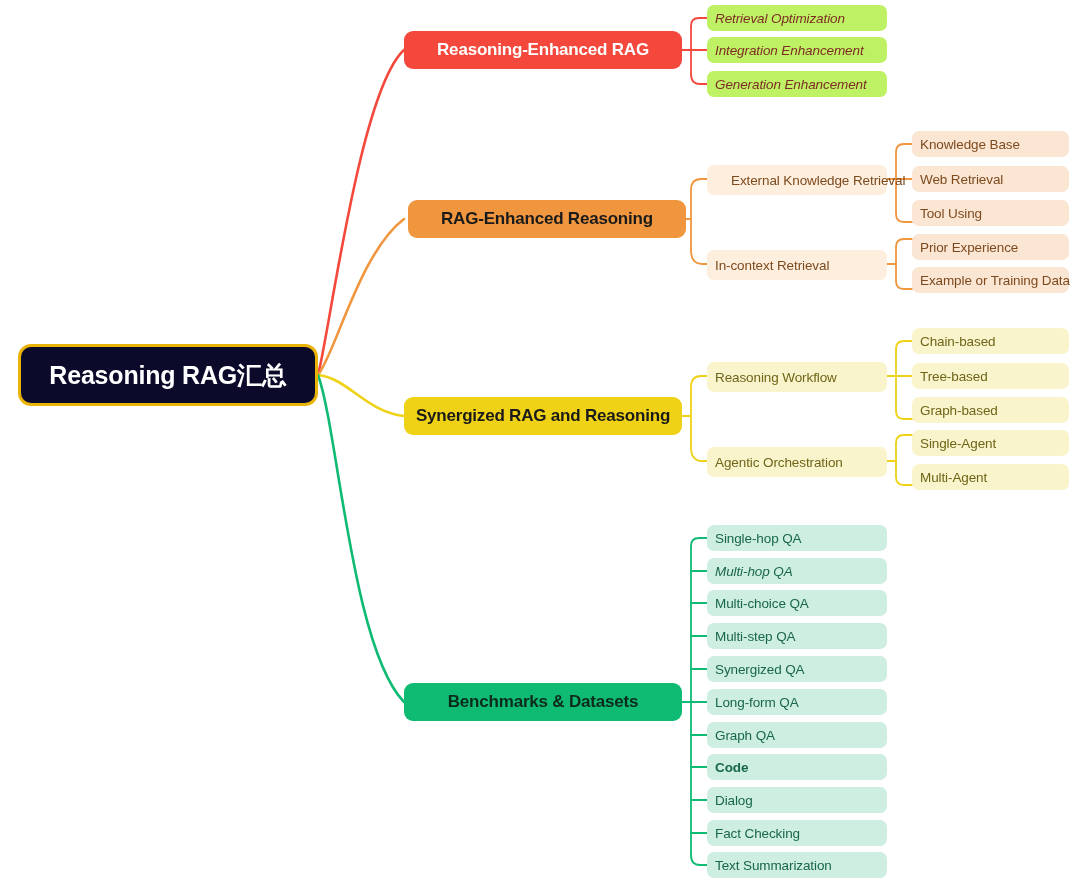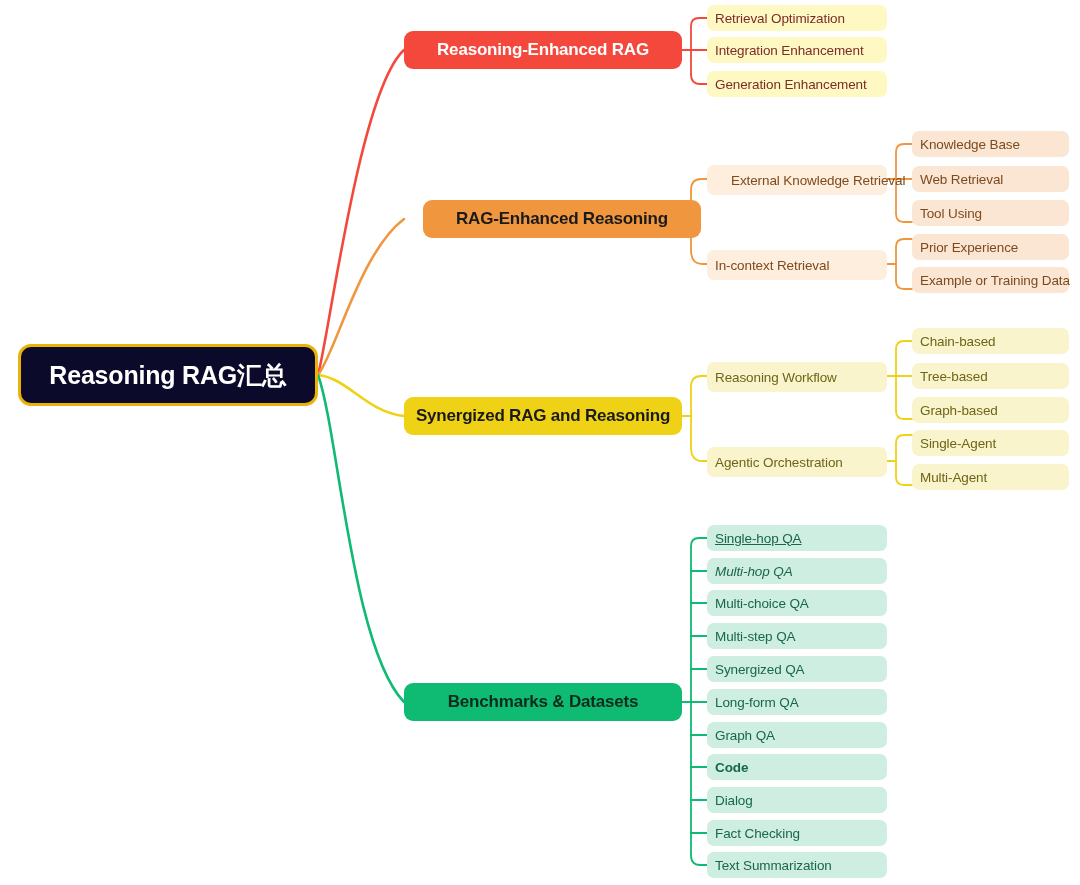--- a/index.html
+++ b/index.html
@@ -54,33 +54,33 @@
   
   .branch {
     height: 38px;
     border-radius: 9px;
     justify-content: center;
     font-size: 17px;
     font-weight: bold;
     letter-spacing: -0.2px;
   }
   .branch-red    { left: 404px; top: 31px;  width: 278px; background: #f4483c; color: #ffffff; }
-  .branch-orange { left: 423px; top: 200px; width: 278px; background: #f0963f; color: #1a1a1a; }
+  .branch-orange { left: 408px; top: 200px; width: 278px; background: #f0963f; color: #1a1a1a; }
   .branch-yellow { left: 404px; top: 397px; width: 278px; background: #efd215; color: #1a1a1a; }
   .branch-green  { left: 404px; top: 683px; width: 278px; background: #0fba73; color: #0d2b1c; }
 
   
   .pill {
     height: 26px;
     border-radius: 7px;
     padding-left: 8px;
     font-size: 13.5px;
     letter-spacing: -0.1px;
   }
-  .pill-pink   { background: #fef9c3; color: #7d2b25; }
+  .pill-pink   { background: #bef264; color: #7d2b25; font-style: italic; }
   .pill-peach  { background: #fbe6d4; color: #7d4a1e; }
   .pill-cream  { background: #fdeedd; color: #7d4a1e; }
   .pill-yellow { background: #faf4cc; color: #6e6518; }
   .pill-mint   { background: #cdeee0; color: #19674a; }
 </style>
 </head>
 <body>
 
 <div id="mindmap">
 
@@ -207,21 +207,21 @@
   <div class="node pill pill-yellow" style="left:912px; top:430px; width:157px;">
     <span>Single-Agent</span>
   </div>
   <div class="node pill pill-yellow" style="left:912px; top:464px; width:157px;">
     <span>Multi-Agent</span>
   </div>
 
   <div class="node branch branch-green">
     <span>Benchmarks &amp; Datasets</span>
   </div>
-  <div class="node pill pill-mint" style="left:707px; top:525px; width:180px;text-decoration:underline;">
+  <div class="node pill pill-mint" style="left:707px; top:525px; width:180px;">
     <span>Single-hop QA</span>
   </div>
   <div class="node pill pill-mint" style="left:707px; top:558px; width:180px;font-style:italic;">
     <span>Multi-hop QA</span>
   </div>
   <div class="node pill pill-mint" style="left:707px; top:590px; width:180px;">
     <span>Multi-choice QA</span>
   </div>
   <div class="node pill pill-mint" style="left:707px; top:623px; width:180px;">
     <span>Multi-step QA</span>

